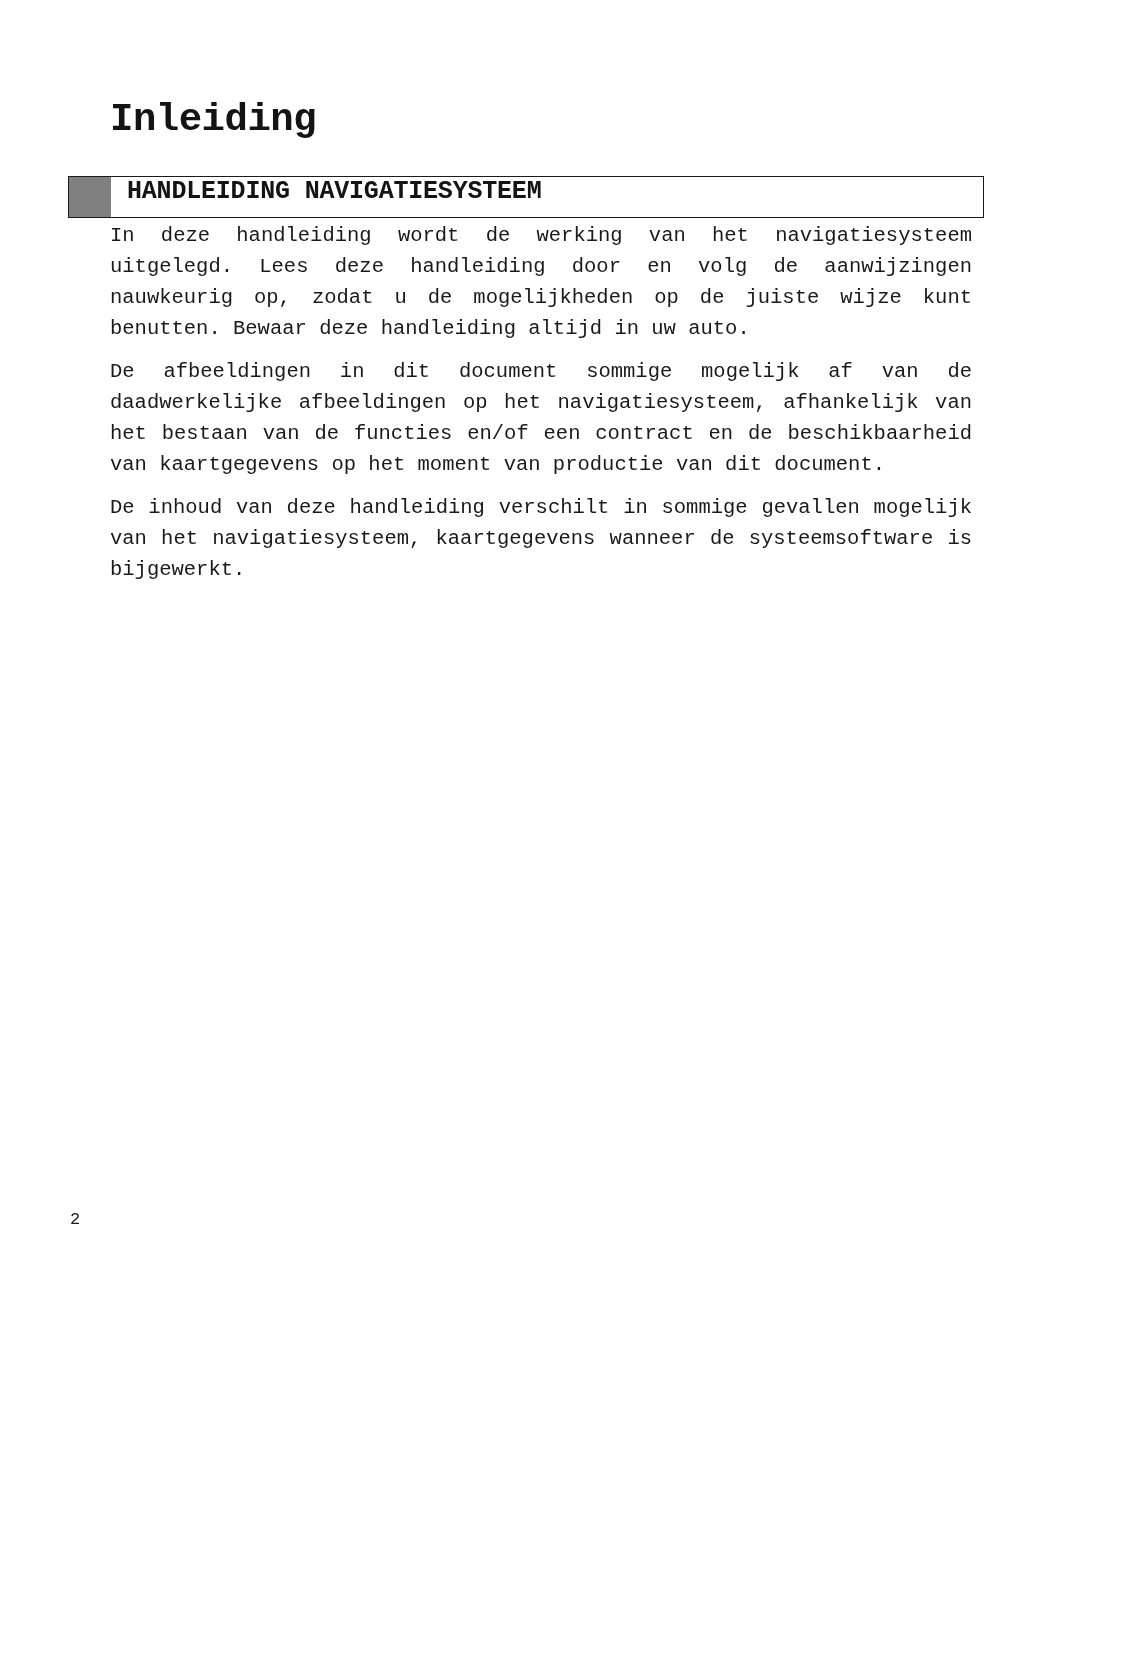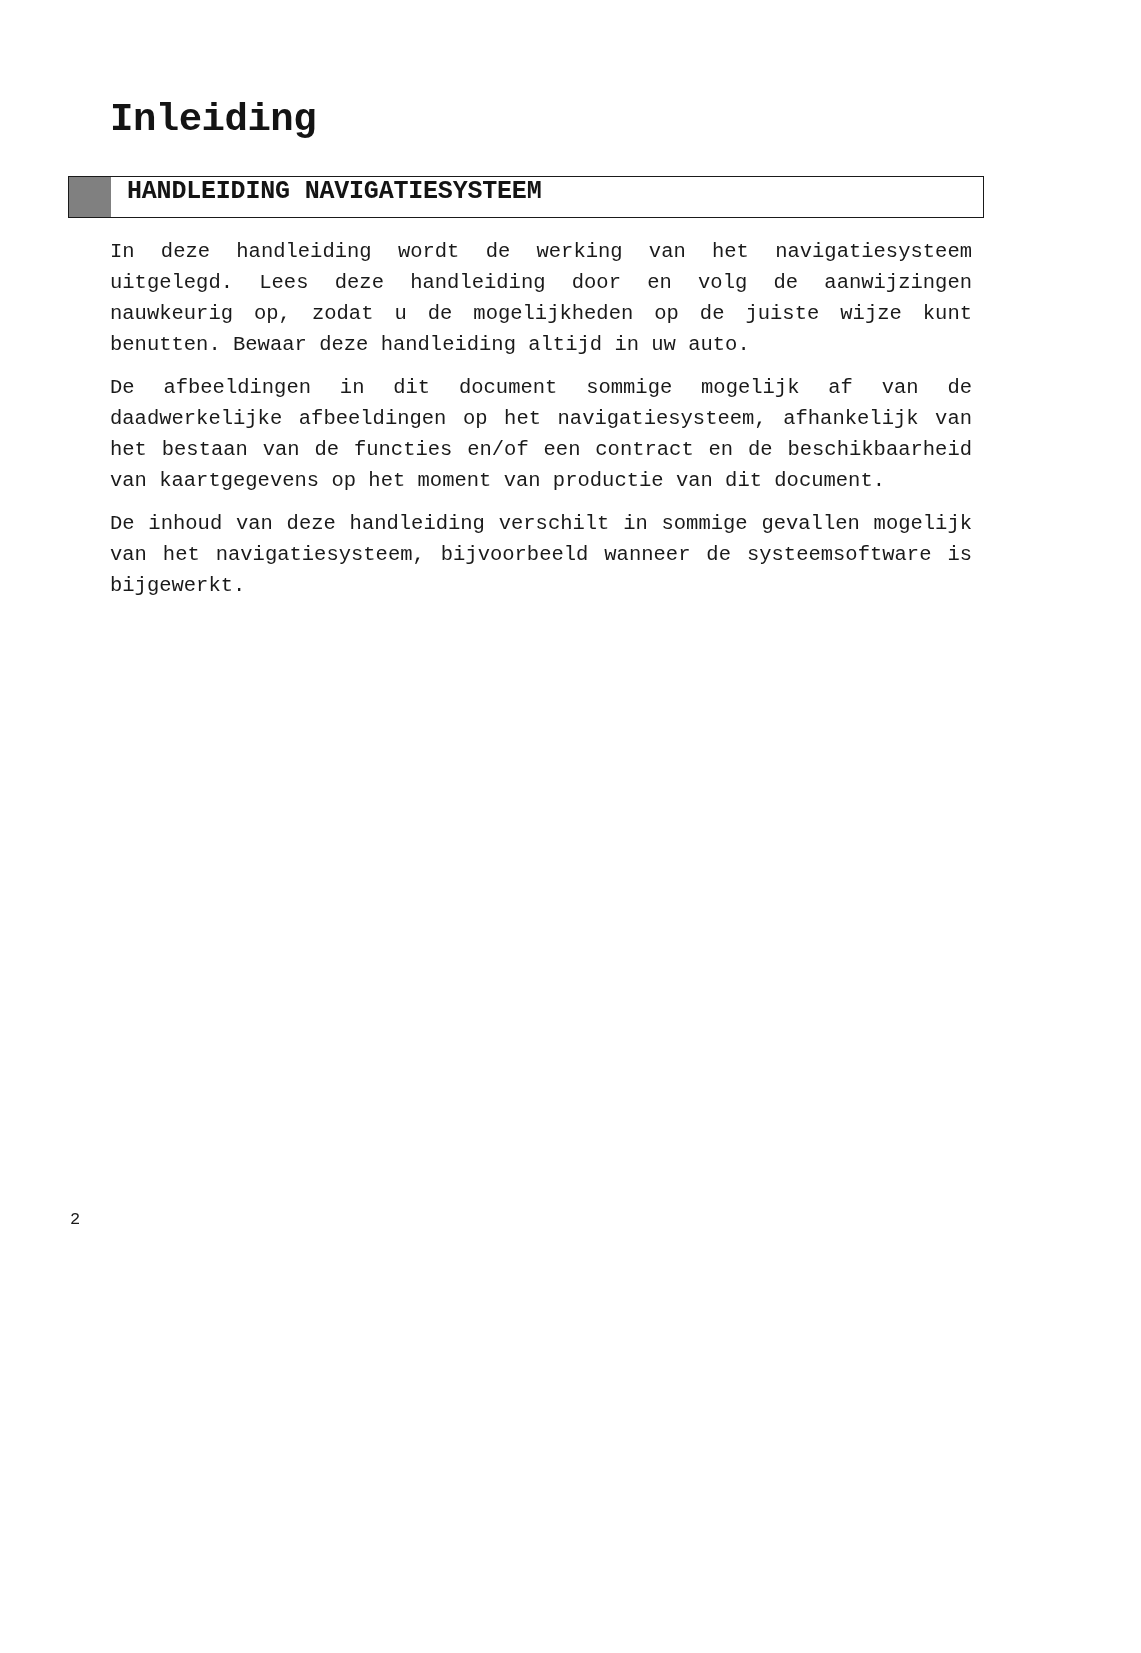--- a/index.html
+++ b/index.html
@@ -47,21 +47,21 @@
     padding-left: 16px;
     font-size: 25px;
     font-weight: bold;
     letter-spacing: -0.2px;
     color: #141414;
     white-space: nowrap;
   }
   .body-copy {
     position: absolute;
     left: 110px;
-    top: 236px;
+    top: 220px;
     width: 862px;
   }
   .body-copy p {
     margin: 0 0 12px 0;
     font-size: 20.5px;
     line-height: 31px;
     text-align: justify;
     color: #1a1a1a;
   }
   .body-copy p:last-child {
@@ -83,18 +83,18 @@
   <h1 class="page-title">Inleiding</h1>
 
   <div class="section-header">
     <span class="section-marker"></span>
     <span class="section-title">HANDLEIDING NAVIGATIESYSTEEM</span>
   </div>
 
   <div class="body-copy">
     <p>In deze handleiding wordt de werking van het navigatiesysteem uitgelegd. Lees deze handleiding door en volg de aanwijzingen nauwkeurig op, zodat u de mogelijkheden op de juiste wijze kunt benutten. Bewaar deze handleiding altijd in uw auto.</p>
     <p>De afbeeldingen in dit document sommige mogelijk af van de daadwerkelijke afbeeldingen op het navigatiesysteem, afhankelijk van het bestaan van de functies en/of een contract en de beschikbaarheid van kaartgegevens op het moment van productie van dit document.</p>
-    <p>De inhoud van deze handleiding verschilt in sommige gevallen mogelijk van het navigatiesysteem, bijvoorbeeld wanneer de systeemsoftware is bijgewerkt.</p>
+    <p>De inhoud van deze handleiding verschilt in sommige gevallen mogelijk van het navigatiesysteem, kaartgegevens wanneer de systeemsoftware is bijgewerkt.</p>
   </div>
 
   <div class="page-number">2</div>
 
 </div>
 
 </body></html>

